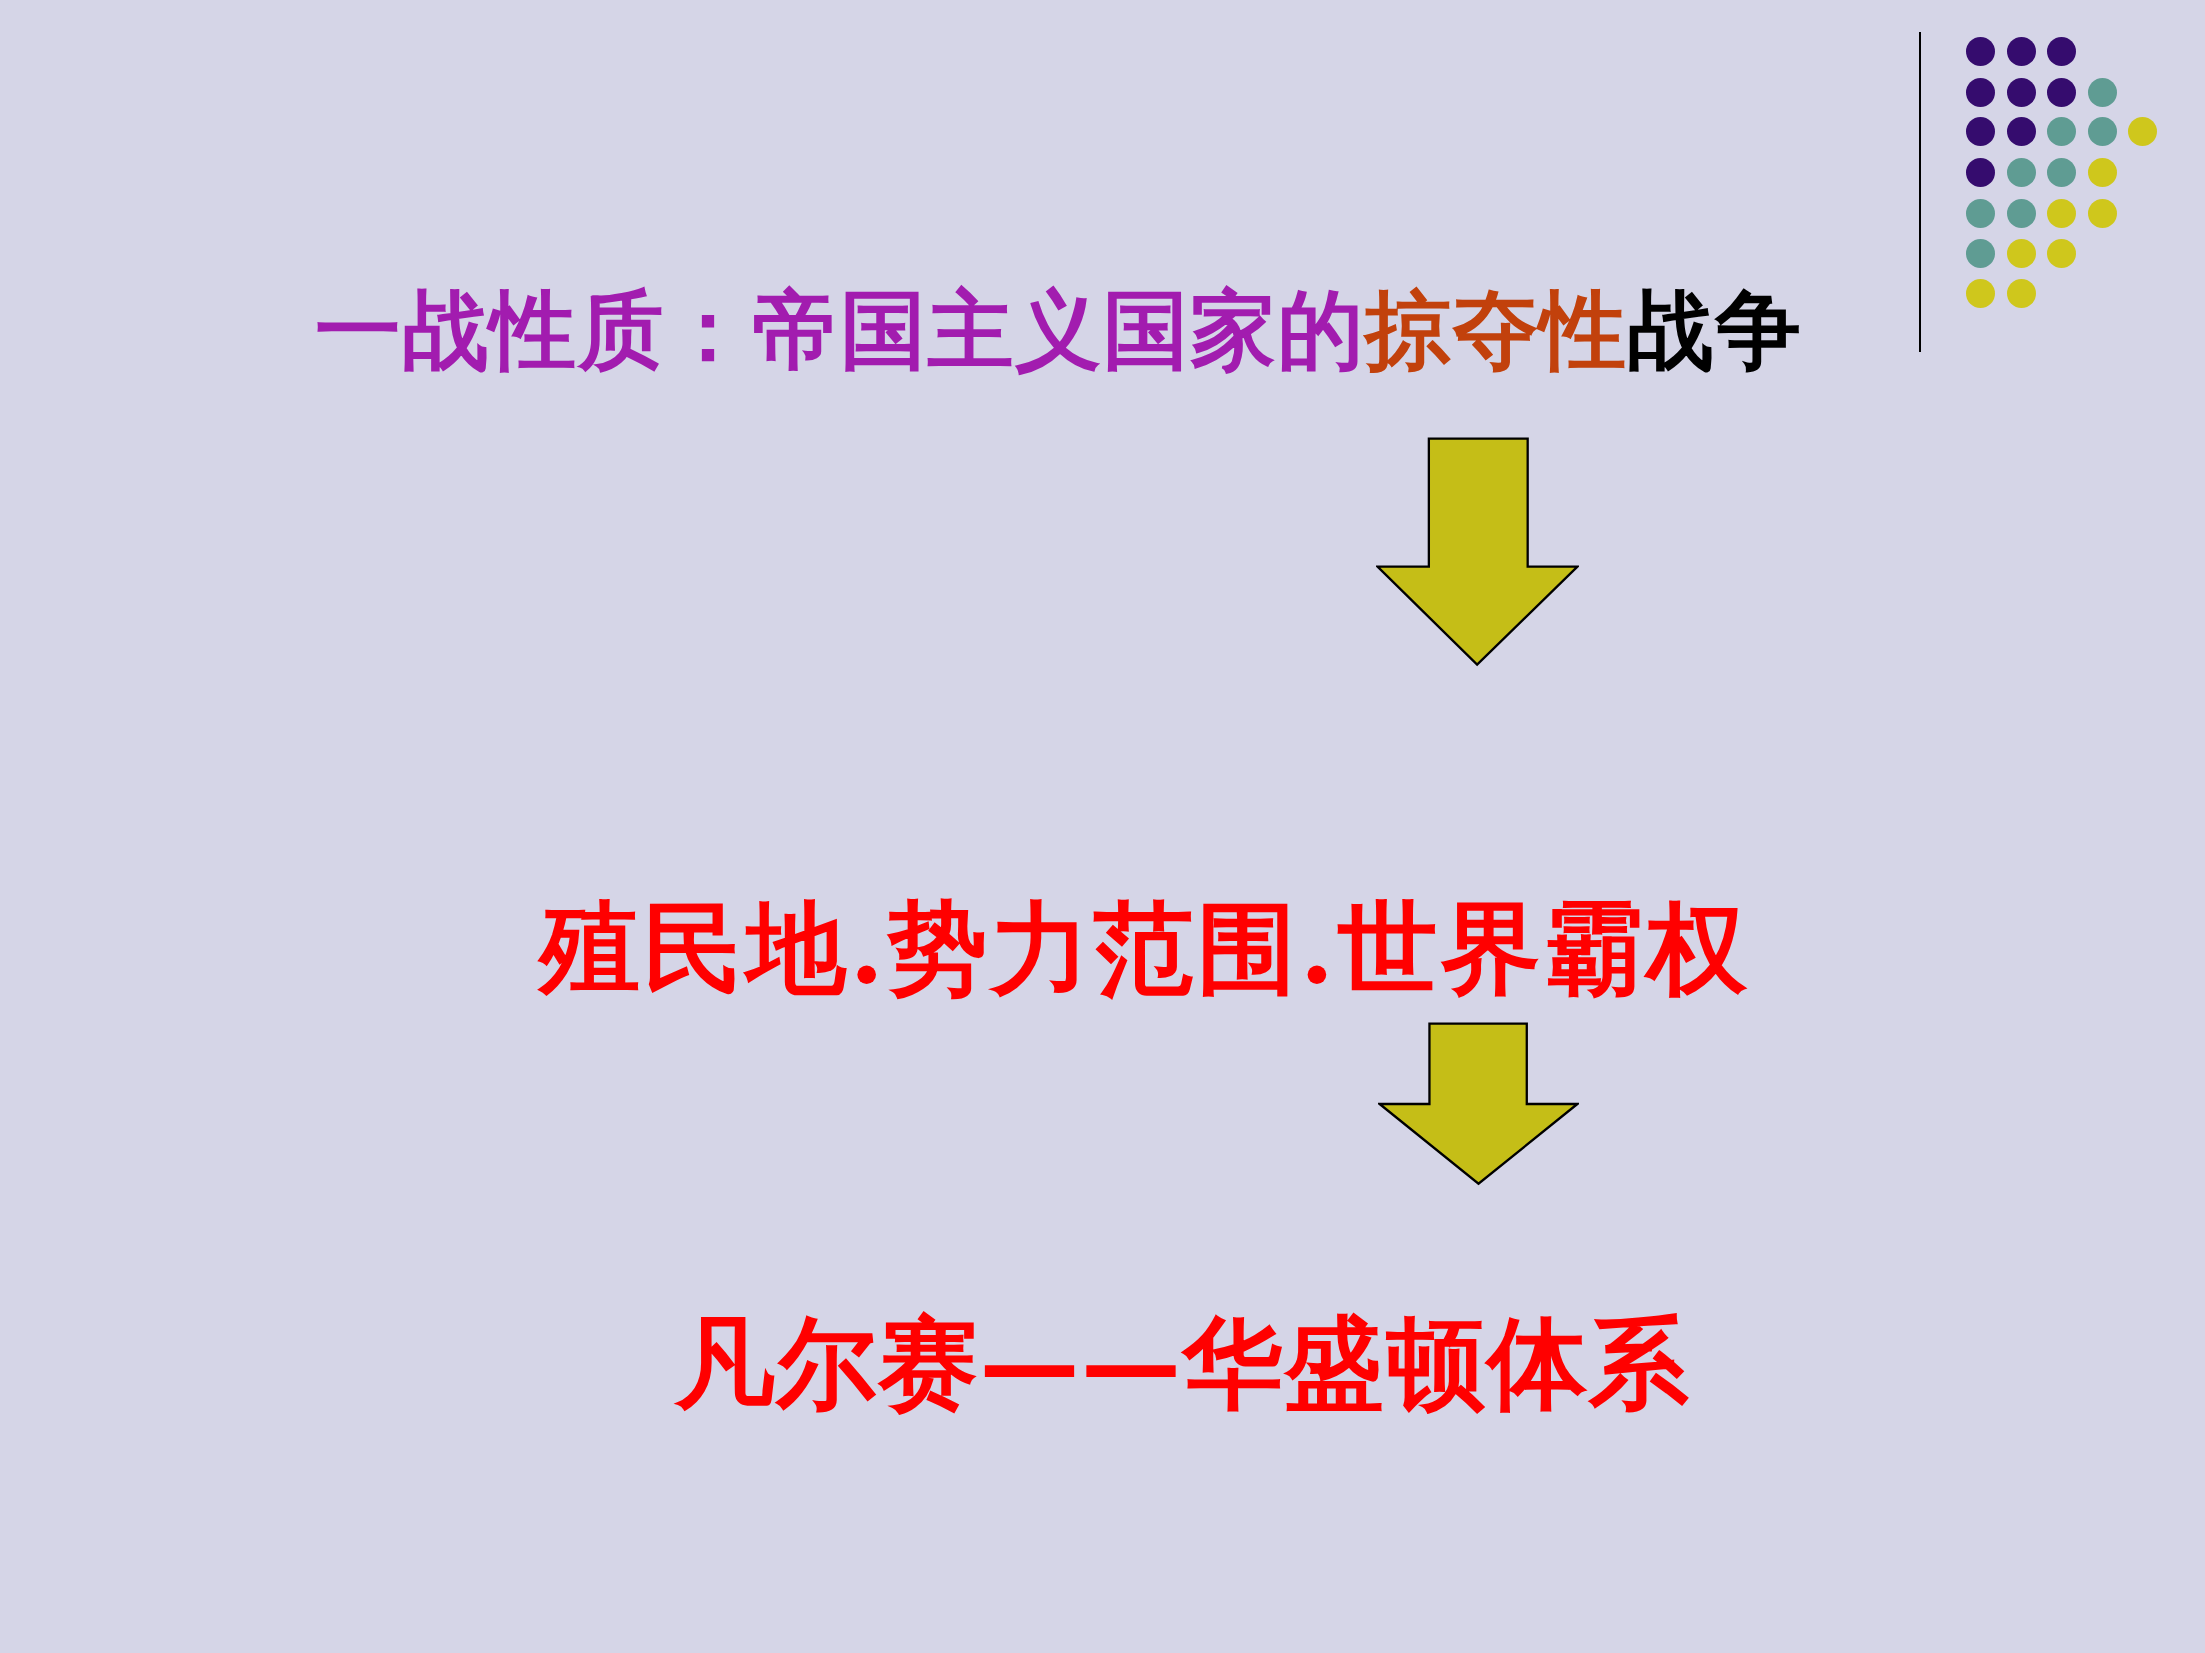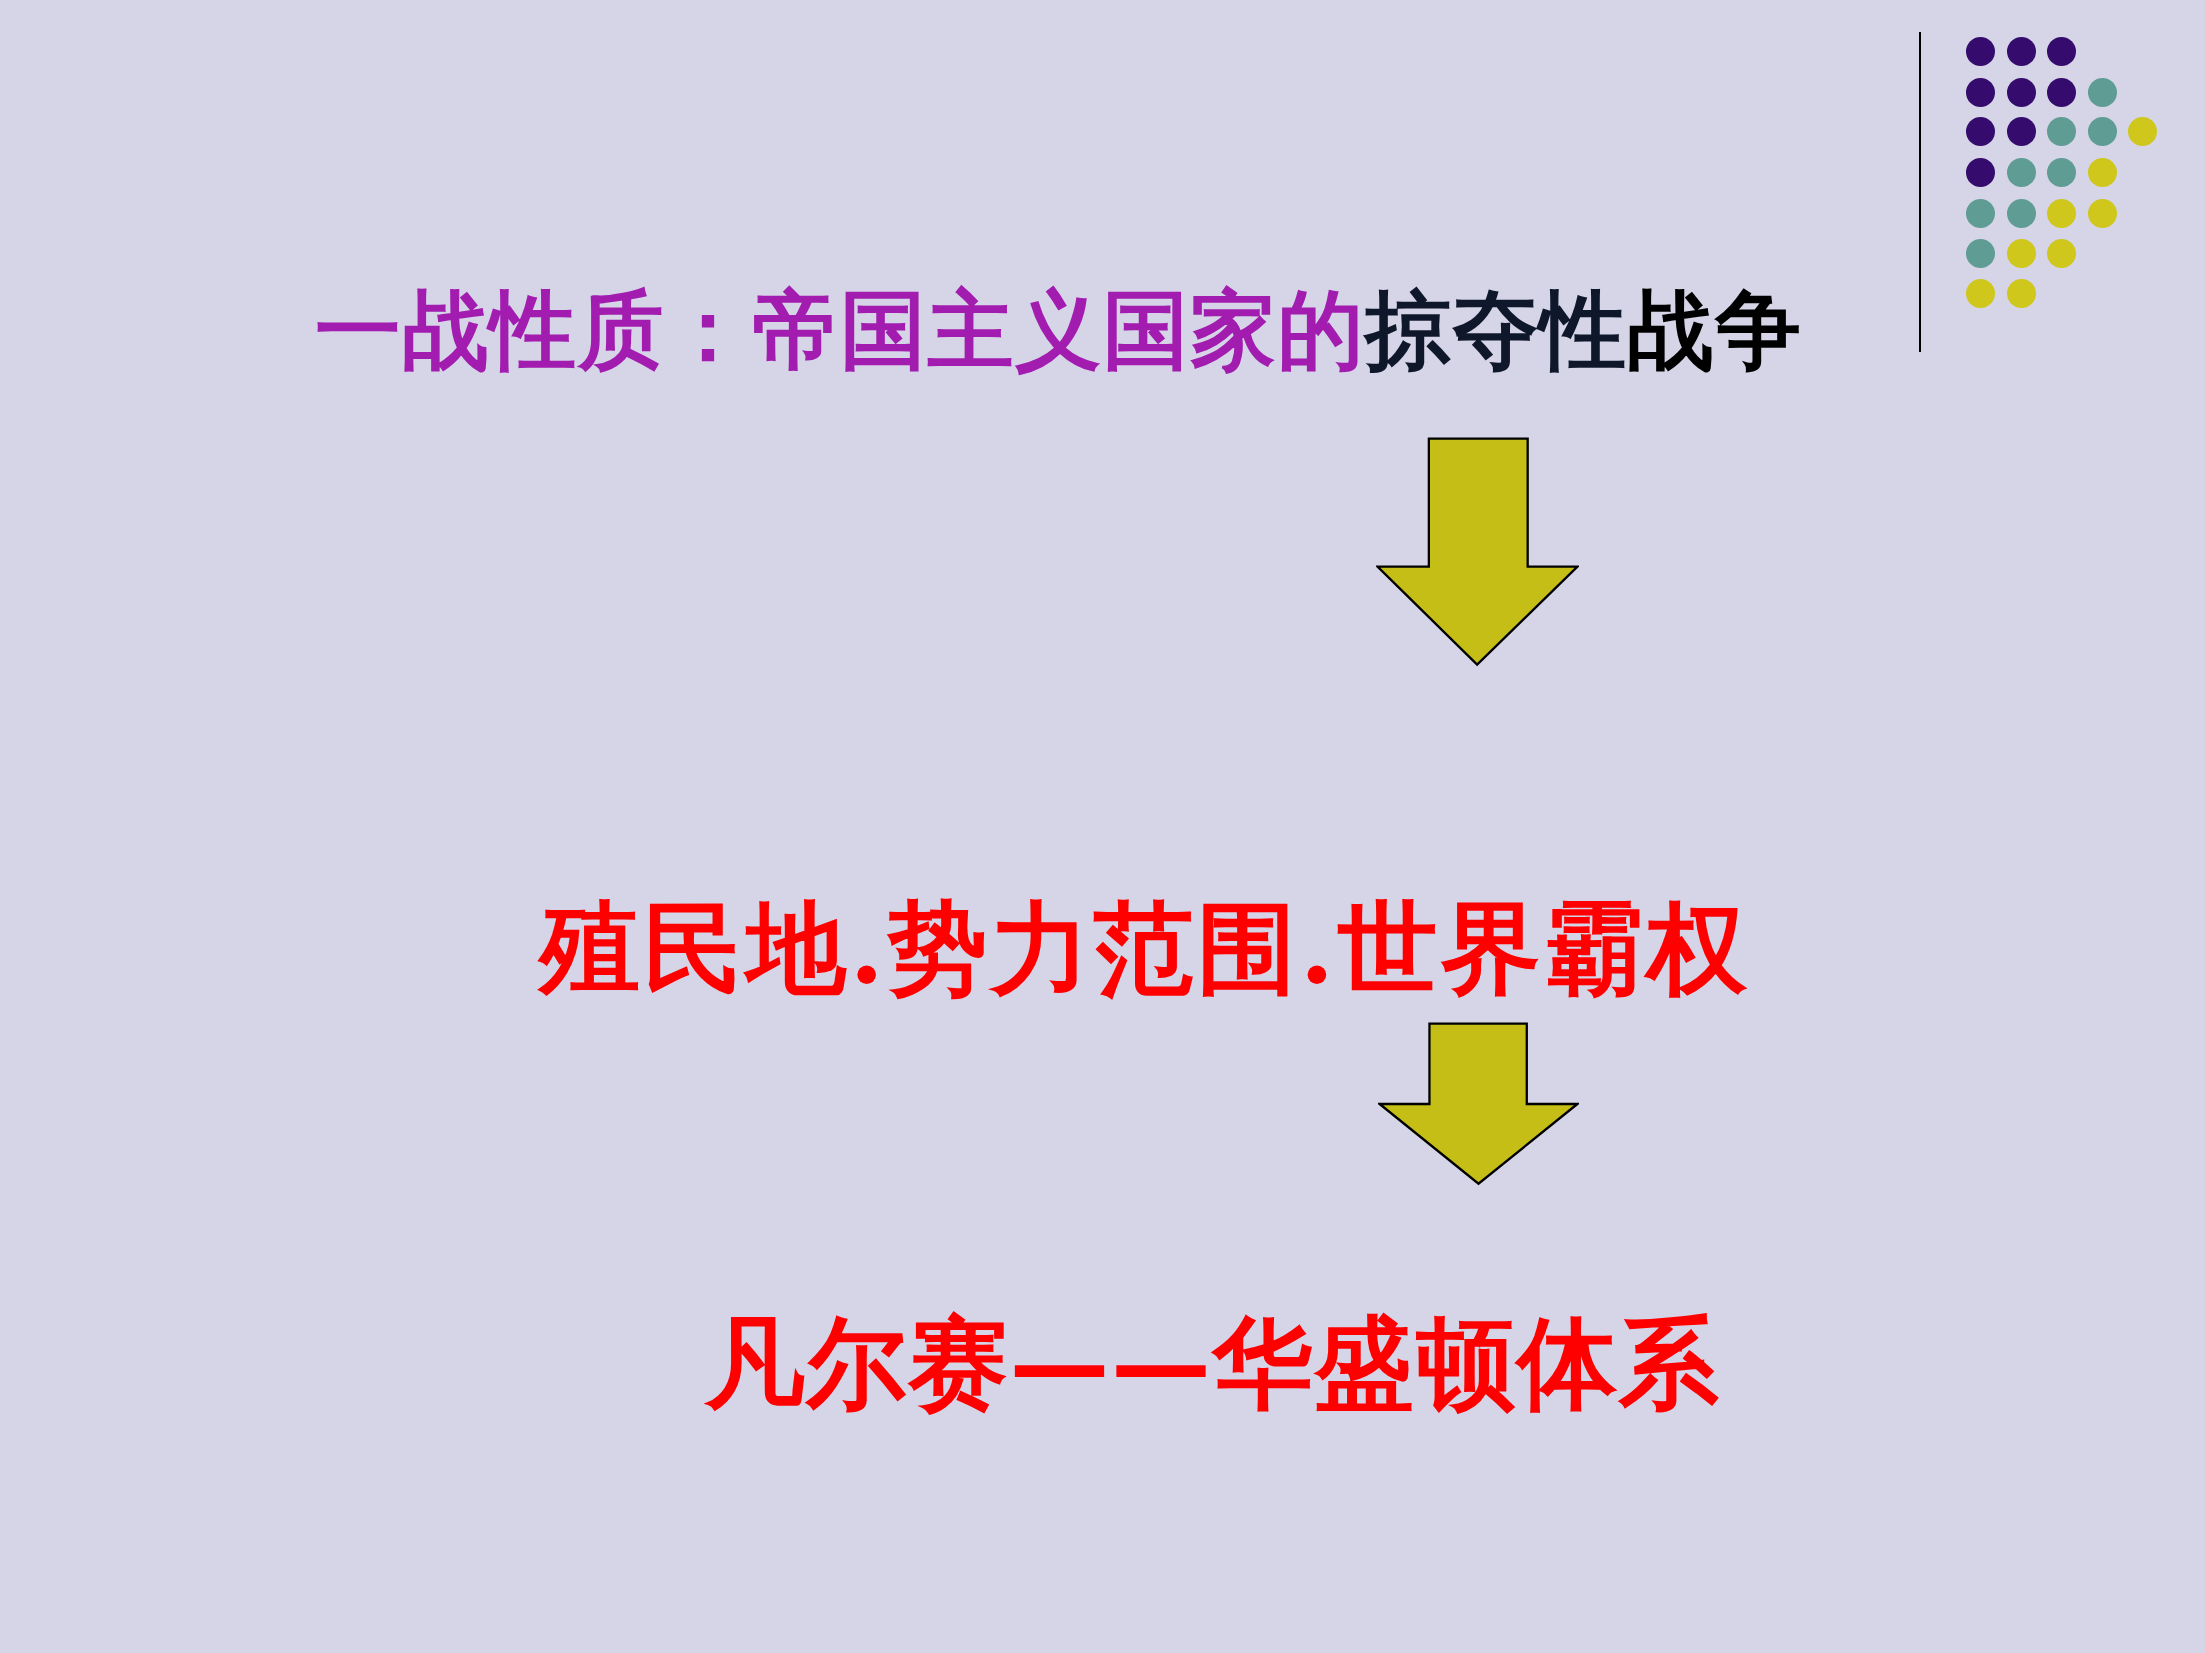--- a/index.html
+++ b/index.html
@@ -35,21 +35,20 @@
   }
   .flow-text.middle {
     left: 540px;
     top: 848px;
     letter-spacing: 3.1px;
   }
   .flow-text.bottom {
     left: 675px;
     top: 1311px;
     letter-spacing: 1.5px;
-    margin-left: 30px;
   }
 
   
   .arrow-1 { left: 1376px; top: 437px; }
   .arrow-2 { left: 1378px; top: 1022px; }
 
   
   .v-line {
     left: 1919px;
     top: 32px;
@@ -66,21 +65,21 @@
     position: absolute;
     width: 29px;
     height: 29px;
     border-radius: 50%;
   }
 </style>
 </head>
 <body style="background: rgb(213, 213, 231);">
 
 <div class="abs slide-title" style="color: rgb(0, 0, 0);">
-  <span style="color: #a21caf;">一战性质：帝国主义国家的</span><span style="color: #0f172a;">掠夺性</span><span style="color: #000000;">战争</span>
+  <span style="color: #a21caf;">一战性质：帝国主义国家的</span><span style="color: #c2410c;">掠夺性</span><span style="color: #000000;">战争</span>
 </div>
 
 <svg class="abs arrow-1" width="203" height="230" viewBox="0 0 265 300">
   <polygon points="69,2 198,2 198,169 263,169 132,297 2,169 69,169" stroke-width="3" stroke-linejoin="miter" fill="#C5BE17" stroke="#000000"></polygon>
 </svg>
 
 <div class="abs flow-text middle" style="color: rgb(255, 0, 0); margin-top: 48px;">殖民地.势力范围.世界霸权</div>
 
 <svg class="abs arrow-2" width="201" height="164" viewBox="0 0 262 214">
   <polygon points="67,2 194,2 194,107 260,107 131,211 2,107 67,107" stroke-width="3" stroke-linejoin="miter" fill="#C5BE17" stroke="#000000"></polygon>

